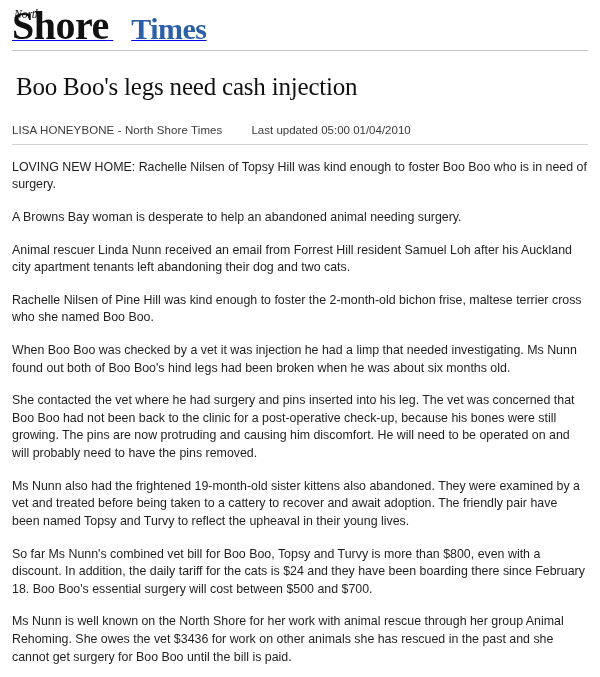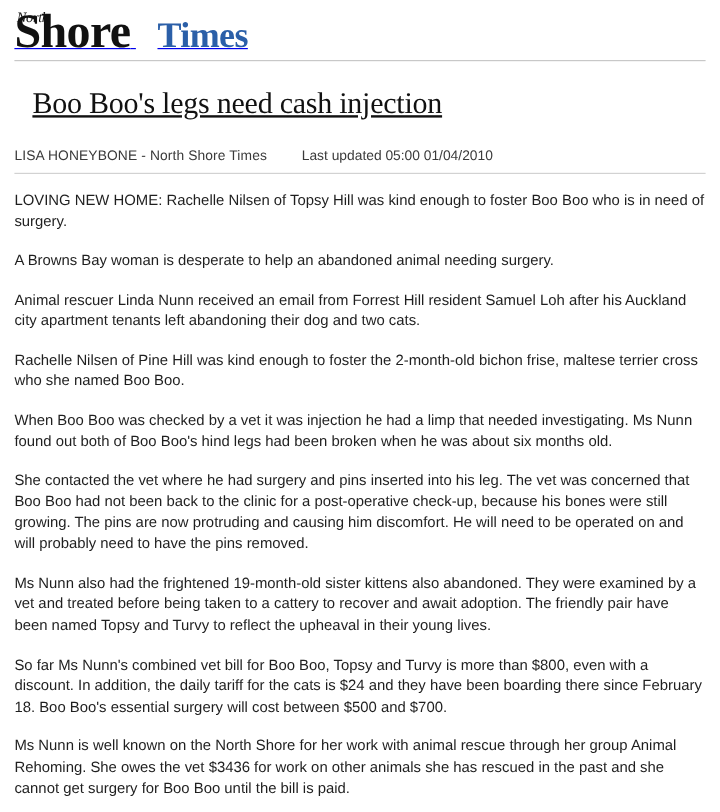--- a/index.html
+++ b/index.html
@@ -68,24 +68,23 @@
     border-top: 1px solid #c8c8c8;
     margin: 4px 0 0 0;
   }
 
   
   .headline {
     font-family: "Liberation Serif", serif;
     font-size: 25px;
     font-weight: normal;
     color: #111;
-    margin: 22px 0 0 15px;
+    margin: 22px 0 0 4px;
     line-height: 1.15;
     letter-spacing: -0.2px;
-    text-decoration: underline;
   }
 
   
   .byline-row {
     margin-top: 22px;
     font-size: 11.5px;
     color: #3a3a3a;
     display: flex;
     align-items: center;
   }

